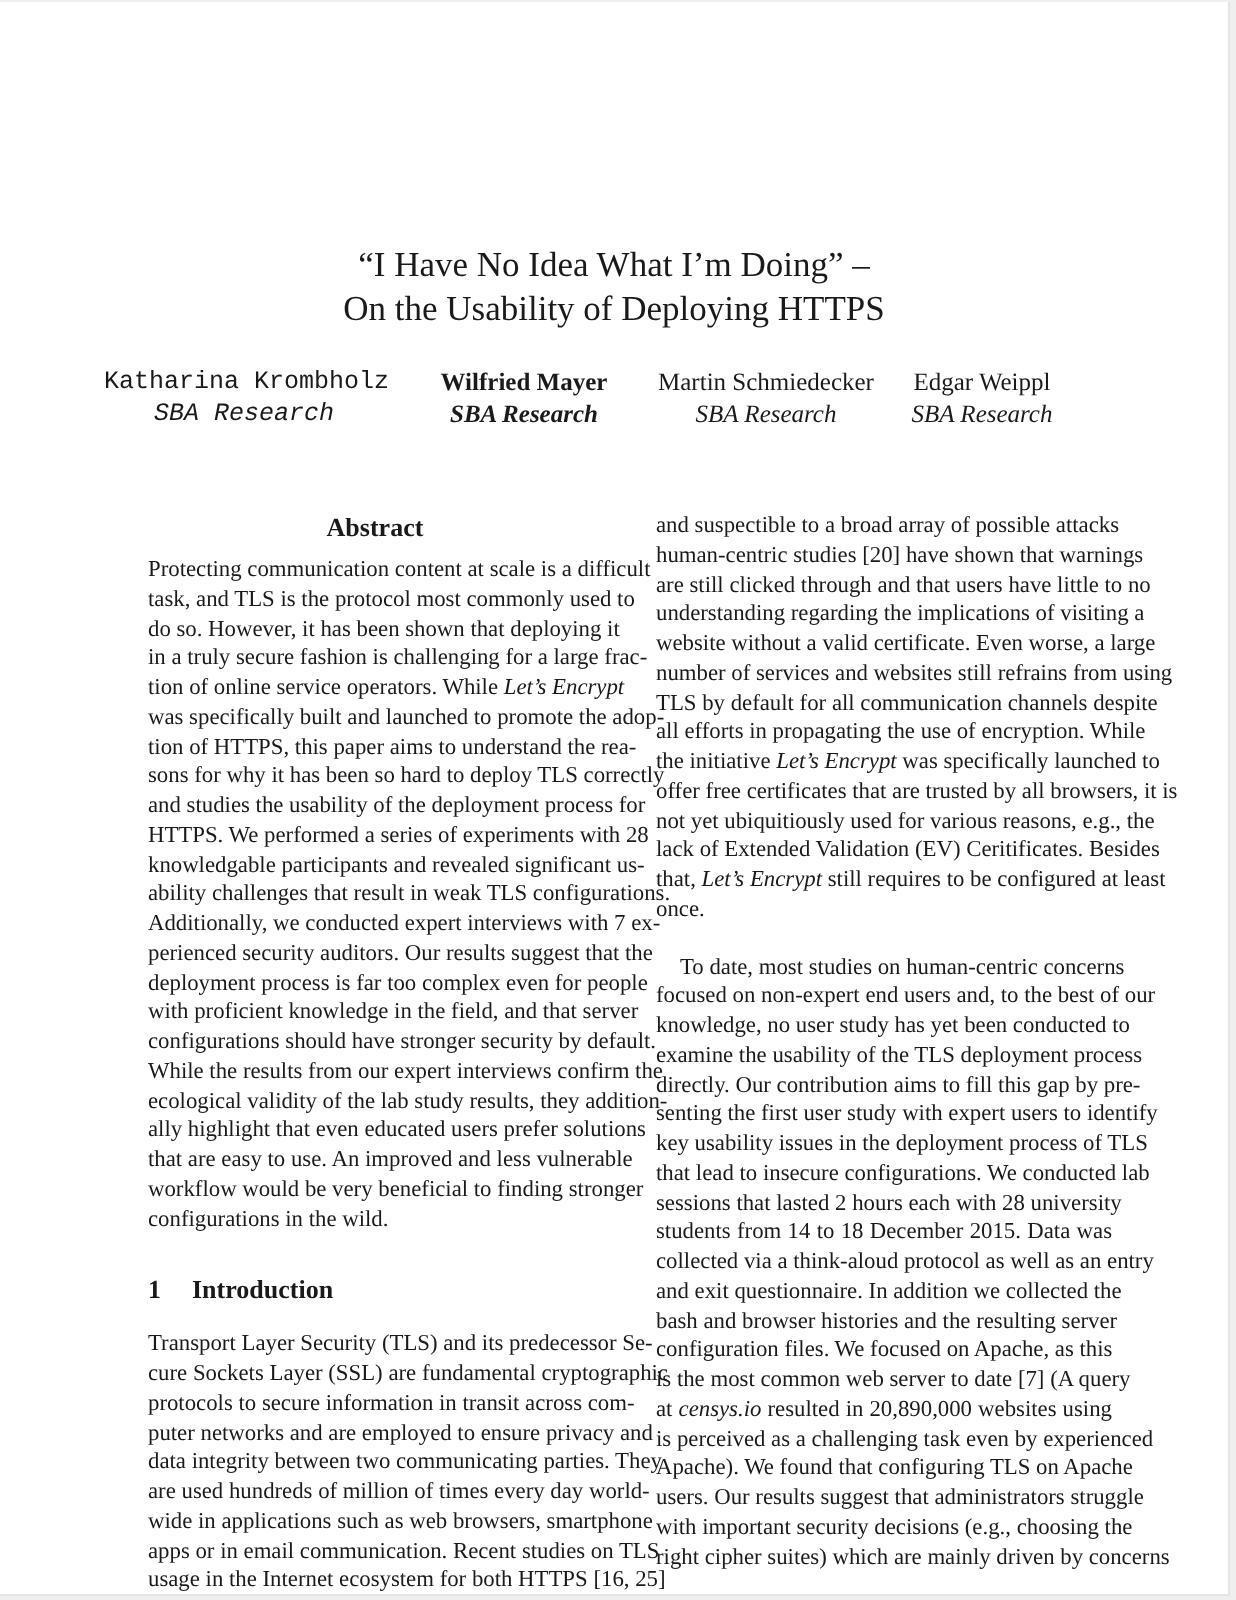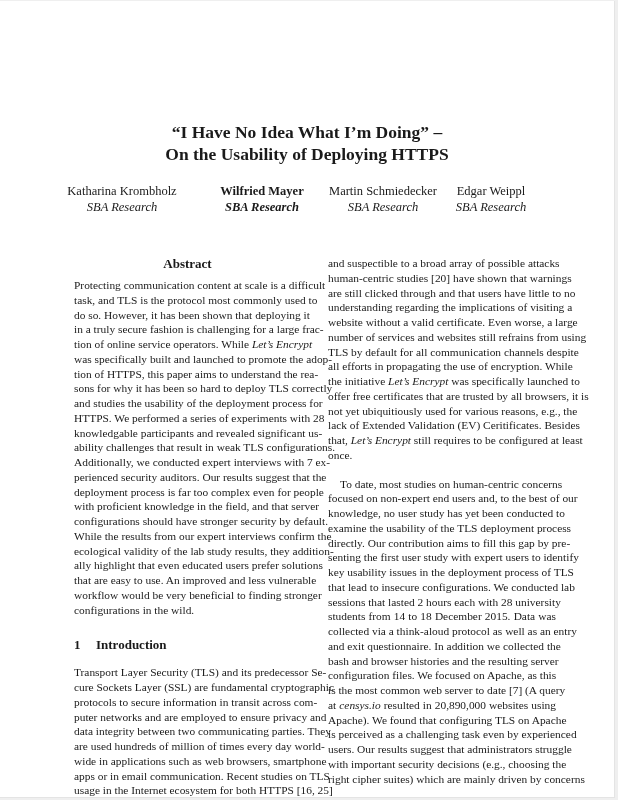--- a/index.html
+++ b/index.html
@@ -11,21 +11,21 @@
   }
   .page {
     position: absolute; left: 0; top: 1px;
     width: 614px; height: 796px;
     background: #ffffff;
     border-right: 1px solid #e4e4e4;
     border-bottom: 1px solid #e4e4e4;
   }
   .title {
     position: absolute; left: 0; width: 614px; top: 120px;
-    text-align: center; font-weight: bold; font-size: 17.5px; line-height: 22px;
+    text-align: center; font-weight: normal; font-size: 17.5px; line-height: 22px;
   }
   .authors { position: absolute; top: 182px; left: 0; width: 614px; }
   .author {
     position: absolute; text-align: center; font-size: 12.5px; line-height: 16px;
     white-space: nowrap;
   }
   .author .aff { font-style: italic; }
   .col {
     position: absolute; font-size: 11.4px; line-height: 14.75px; text-align: justify;
     hyphens: manual;
@@ -49,21 +49,21 @@
 <body>
 
 <div class="page">
 
   <div class="title">
     <div>“I Have No Idea What I’m Doing” –</div>
     <div>On the Usability of Deploying HTTPS</div>
   </div>
 
   <div class="authors">
-    <div class="author" style="left:52px;width:140px;">
+    <div class="author" style="left:52px;width:140px;font-family:Liberation Mono, monospace;">
       <div>Katharina Krombholz</div>
       <div class="aff">SBA Research</div>
     </div>
     <div class="author" style="left:210px;width:104px;font-weight:bold;">
       <div>Wilfried Mayer</div>
       <div class="aff">SBA Research</div>
     </div>
     <div class="author" style="left:320px;width:126px;">
       <div>Martin Schmiedecker</div>
       <div class="aff">SBA Research</div>
@@ -145,21 +145,21 @@
         <span class="line">key usability issues in the deployment process of TLS</span>
         <span class="line">that lead to insecure configurations.  We conducted lab</span>
         <span class="line">sessions that lasted 2 hours each with 28 university</span>
         <span class="line">students from 14 to 18 December 2015.   Data was</span>
         <span class="line">collected via a think-aloud protocol as well as an entry</span>
         <span class="line">and exit questionnaire.  In addition we collected the</span>
         <span class="line">bash and browser histories and the resulting server</span>
         <span class="line">configuration files.  We focused on Apache, as this</span>
         <span class="line">is the most common web server to date [7] (A query</span>
         <span class="line">at <em>censys.io</em> resulted in 20,890,000 websites using</span>
+        <span class="line">is perceived as a challenging task even by experienced</span>
         <span class="line">Apache).  We found that configuring TLS on Apache</span>
-        <span class="line">is perceived as a challenging task even by experienced</span>
         <span class="line">users.  Our results suggest that administrators struggle</span>
         <span class="line">with important security decisions (e.g., choosing the</span>
         <span class="line">right cipher suites) which are mainly driven by concerns</span>
       </div>
   </div>
 
 </div>
 
 </body></html>

